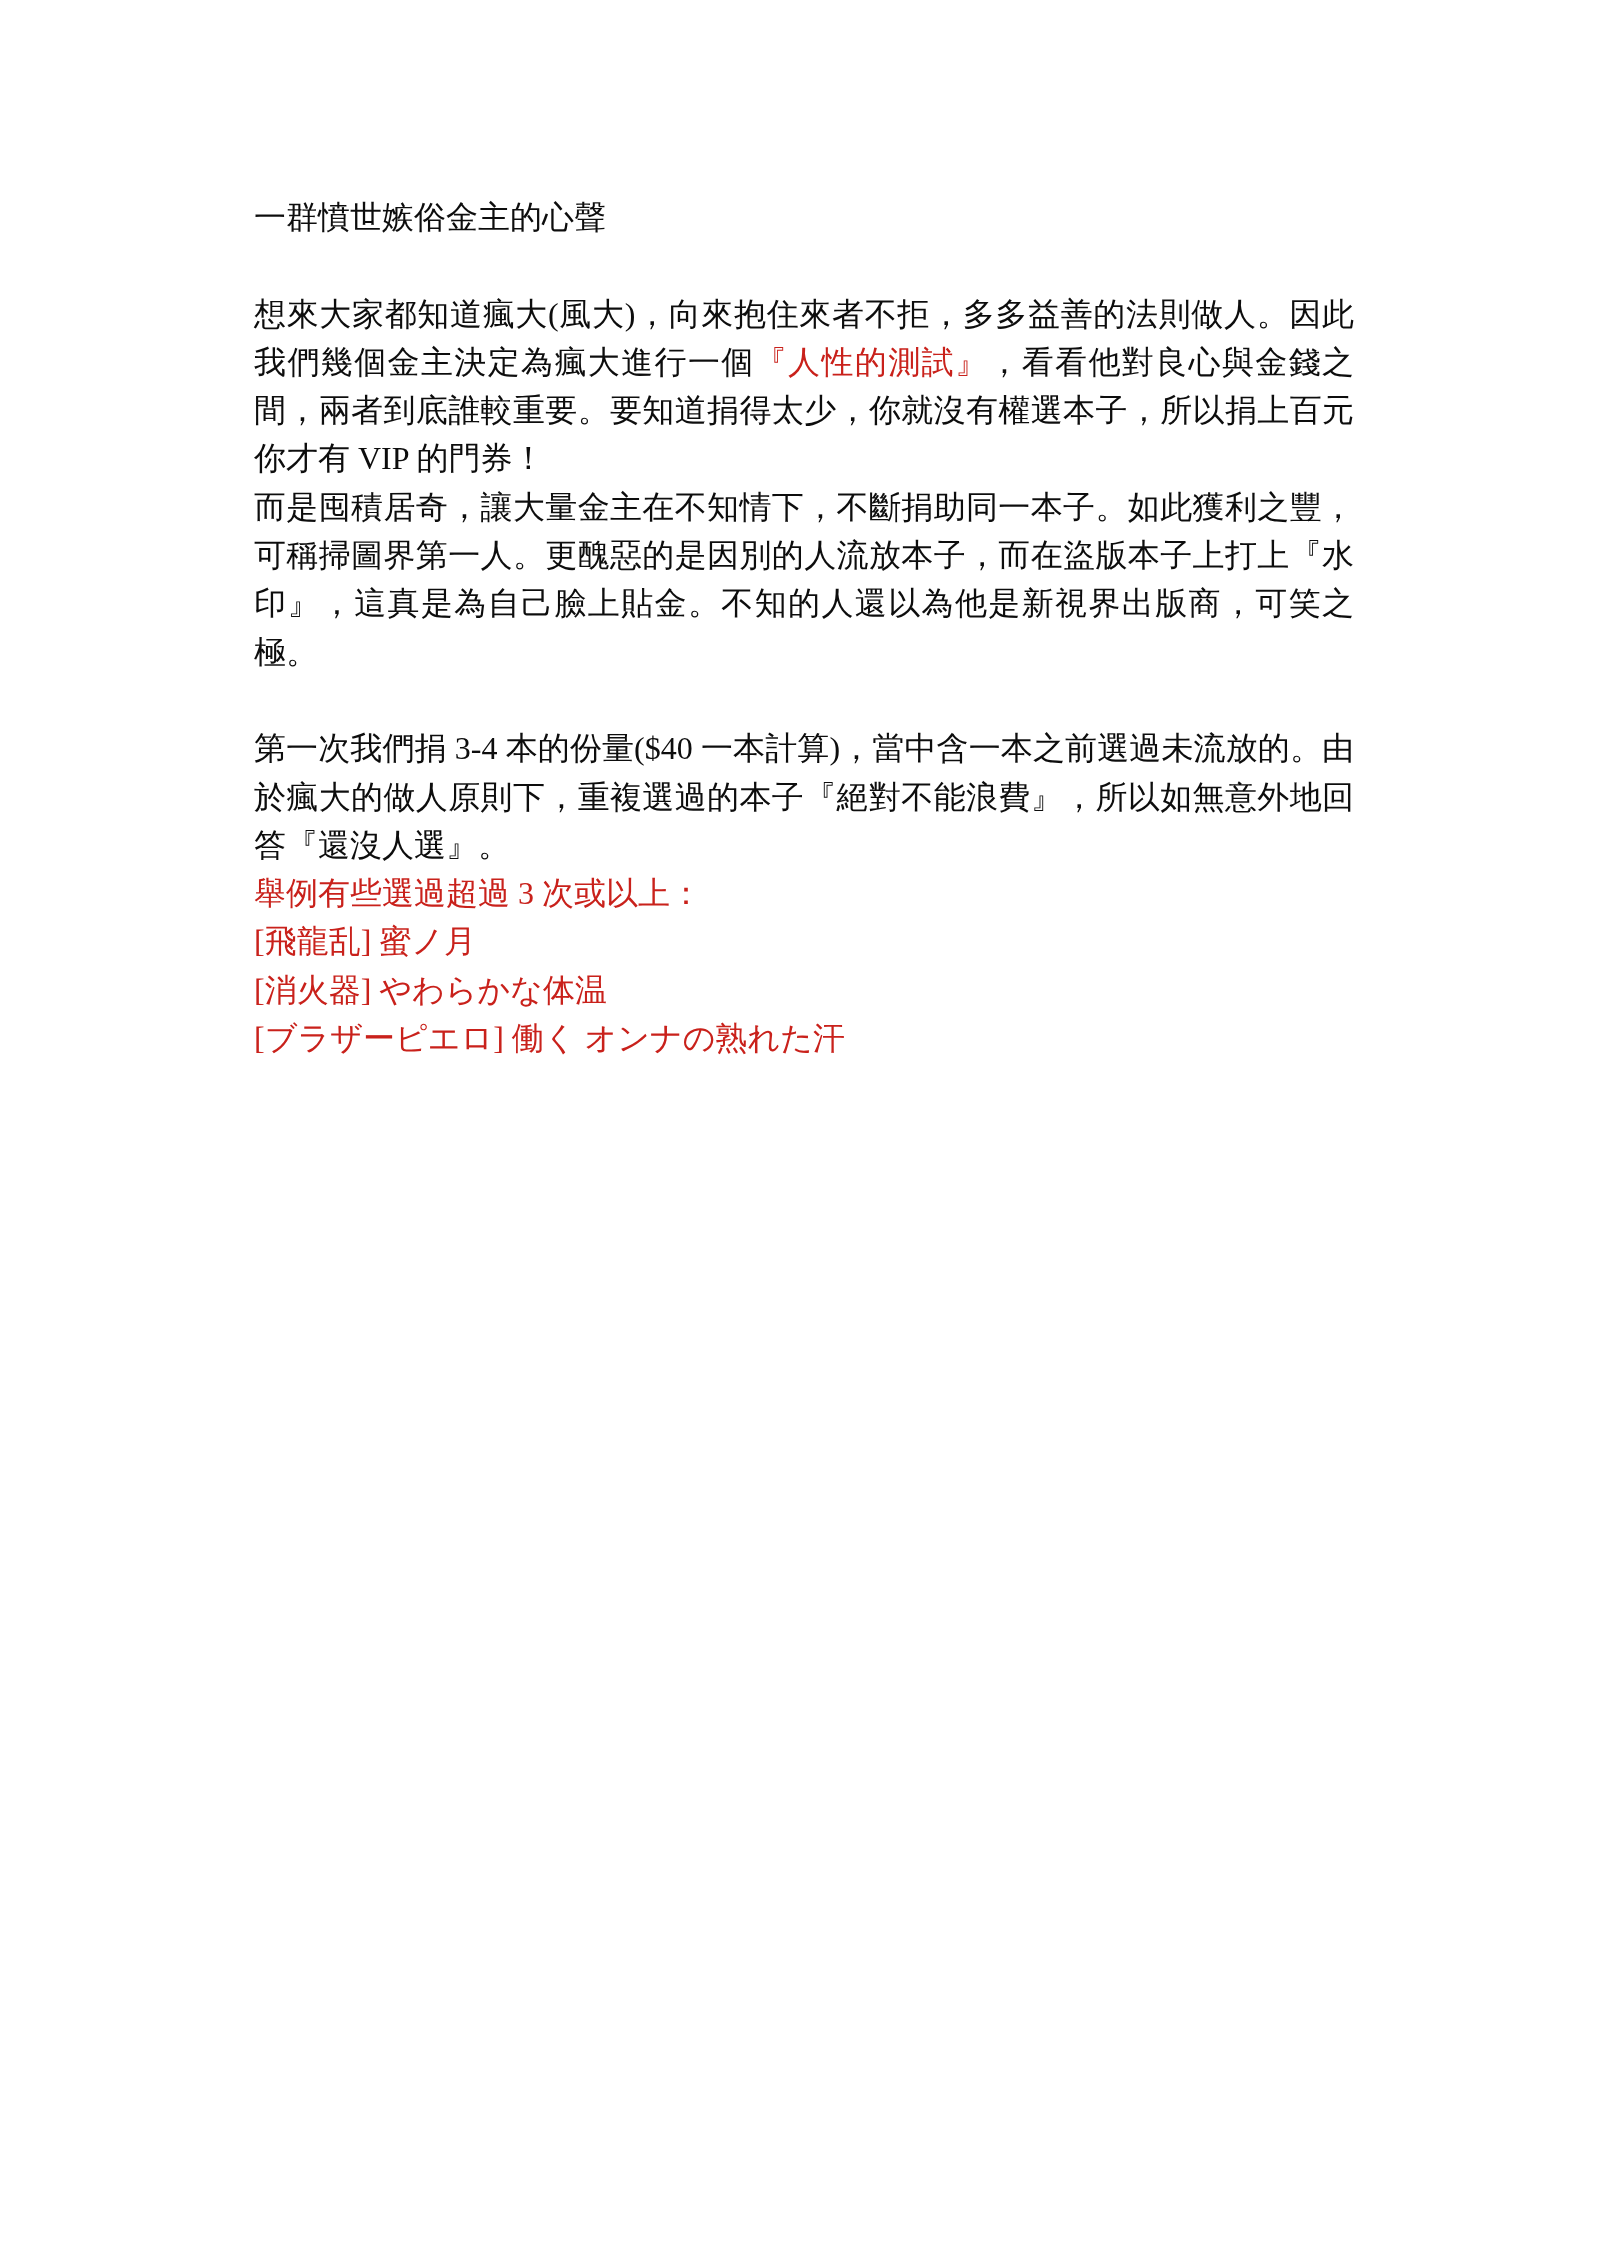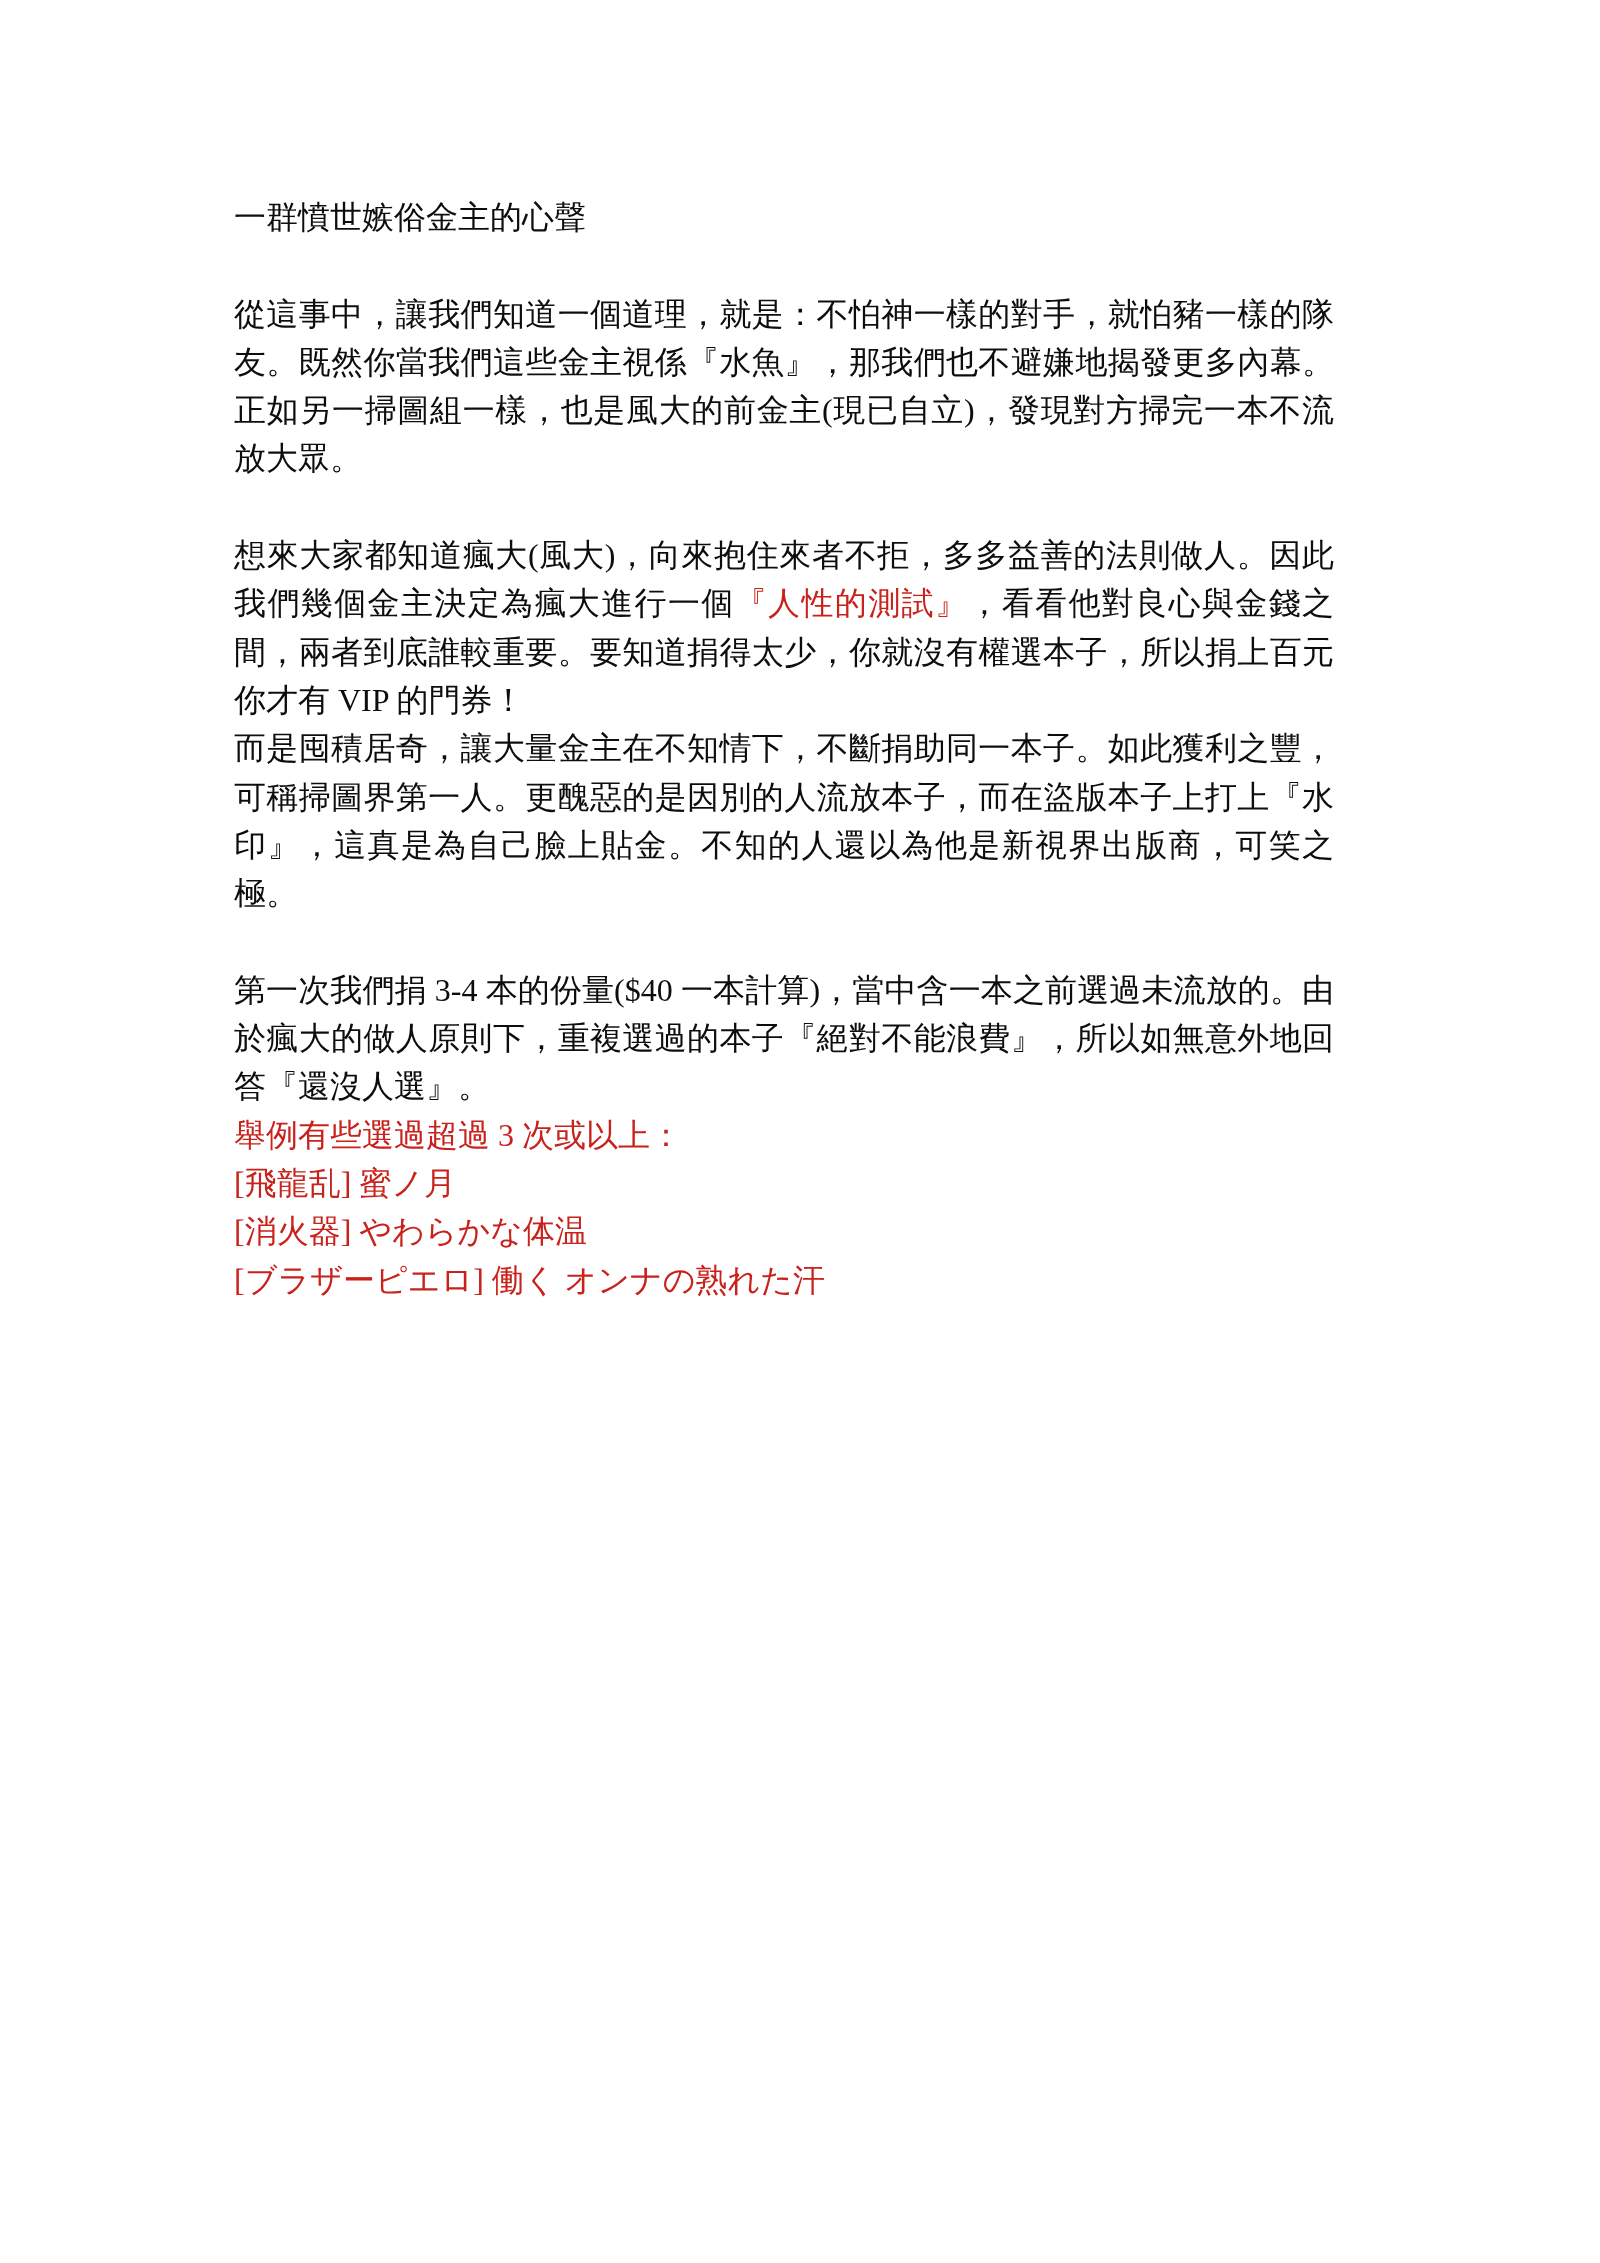--- a/index.html
+++ b/index.html
@@ -8,21 +8,21 @@
   }
   body {
     width: 1600px;
     height: 2263px;
     position: relative;
     background: var(--page-bg, #ffffff);
     overflow: hidden;
   }
   .doc {
     position: absolute;
-    left: 234px;
+    left: 254px;
     top: 193px;
     width: 1100px;
     font-family: "Liberation Serif", "DejaVu Serif", serif;
     font-size: 32px;
     line-height: 48.3px;
     color: var(--text-color, #0d0d0d);
     text-align: justify;
   }
   .para {
     margin: 0;
@@ -32,21 +32,20 @@
   }
   .seg.red {
     color: var(--red-color, #c9211b);
   }
 </style>
 </head>
 <body>
 
 <div class="doc">
     <p class="para"><span class="seg">一群憤世嫉俗金主的心聲</span></p>
-    <p class="para spaced"><span class="seg">從這事中，讓我們知道一個道理，就是：不怕神一樣的對手，就怕豬一樣的隊友。既然你當我們這些金主視係『水魚』，那我們也不避嫌地揭發更多內幕。正如另一掃圖組一樣，也是風大的前金主(現已自立)，發現對方掃完一本不流放大眾。</span></p>
     <p class="para spaced"><span class="seg">想來大家都知道瘋大(風大)，向來抱住來者不拒，多多益善的法則做人。因此我們幾個金主決定為瘋大進行一個</span><span class="seg red">『人性的測試』</span><span class="seg">，看看他對良心與金錢之間，兩者到底誰較重要。要知道捐得太少，你就沒有權選本子，所以捐上百元你才有 VIP 的門券！</span></p>
     <p class="para"><span class="seg">而是囤積居奇，讓大量金主在不知情下，不斷捐助同一本子。如此獲利之豐，可稱掃圖界第一人。更醜惡的是因別的人流放本子，而在盜版本子上打上『水印』，這真是為自己臉上貼金。不知的人還以為他是新視界出版商，可笑之極。</span></p>
     <p class="para spaced"><span class="seg">第一次我們捐 3-4 本的份量($40 一本計算)，當中含一本之前選過未流放的。由於瘋大的做人原則下，重複選過的本子『絕對不能浪費』，所以如無意外地回答『還沒人選』。</span></p>
     <p class="para"><span class="seg red">舉例有些選過超過 3 次或以上：</span></p>
     <p class="para"><span class="seg red">[飛龍乱] 蜜ノ月</span></p>
     <p class="para"><span class="seg red">[消火器] やわらかな体温</span></p>
     <p class="para"><span class="seg red">[ブラザーピエロ] 働く オンナの熟れた汗</span></p>
   </div>
 
 </body></html>

